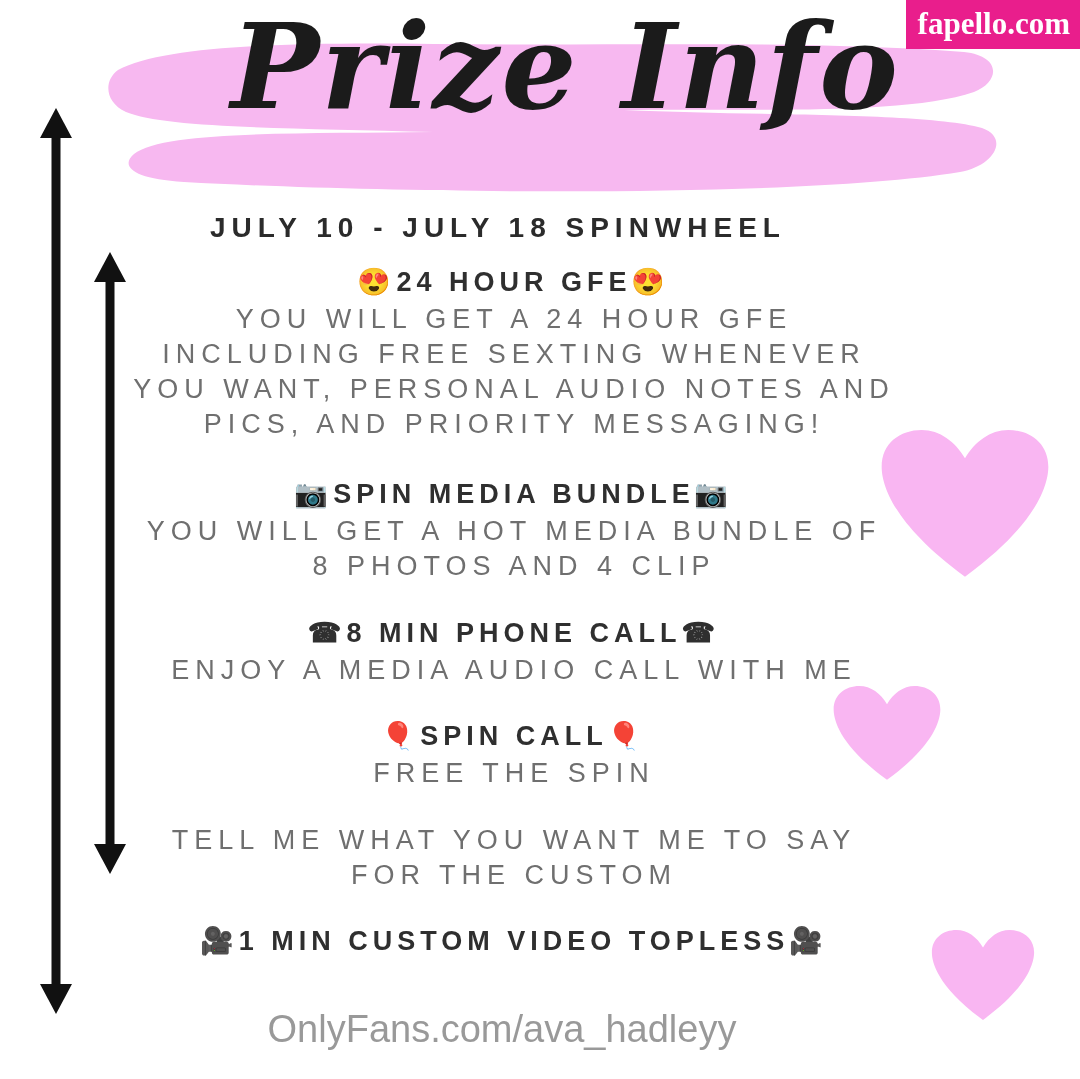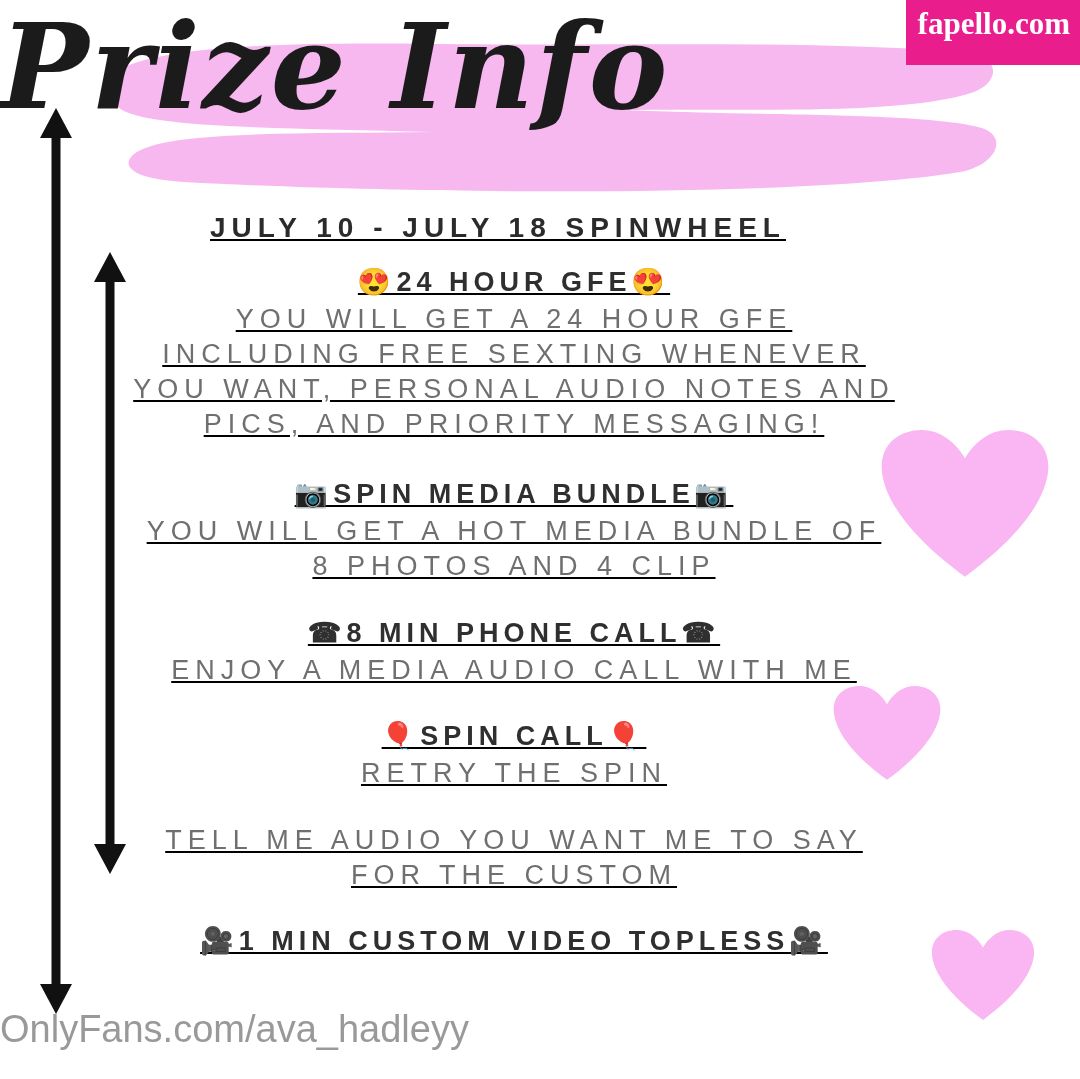--- a/index.html
+++ b/index.html
@@ -27,21 +27,21 @@
   .watermark {
     position: absolute;
     top: 0;
     right: 0;
     background: #e91e8c;
     color: #ffffff;
     font-family: "Liberation Serif", serif;
     font-weight: bold;
     font-size: 31px;
     line-height: 1;
-    padding: 8px 10px 26px 12px;
+    padding: 8px 10px 10px 12px;
     letter-spacing: 0px;
     z-index: 40;
   }
 
   
   .heart {
     position: absolute;
     z-index: 1;
     color: #f9b6f2;
   }
@@ -67,41 +67,40 @@
     width: 900px;
     height: 162px;
     z-index: 2;
   }
 
   .title {
     position: absolute;
     left: 0;
     top: 8px;
     width: 900px;
-    text-align: left;
+    text-align: right;
     font-family: "DejaVu Serif", serif;
     font-style: italic;
     font-weight: bold;
     font-size: 118px;
     line-height: 1.0;
     color: #1b1b1b;
     letter-spacing: 2px;
     z-index: 5;
     white-space: nowrap;
   }
 
   
   .content {
     position: absolute;
     left: 0;
     top: 212px;
     width: 996px;
     text-align: center;
     z-index: 6;
-    text-decoration: underline;
   }
 
   .subtitle {
     font-family: "Liberation Sans", sans-serif;
     font-weight: bold;
     font-size: 28px;
     letter-spacing: 6px;
     color: #2b2b2b;
     margin: 0 0 22px 0;
   }
@@ -132,21 +131,21 @@
 
   .spacer-lg { height: 26px; }
   .spacer-md { height: 22px; }
 
   
   .site-url {
     position: absolute;
     left: 0;
     bottom: 28px;
     width: 1004px;
-    text-align: left;
+    text-align: center;
     font-family: "Liberation Sans", sans-serif;
     font-size: 38px;
     color: #888888;
     opacity: 0.85;
     z-index: 20;
     white-space: nowrap;
   }
 </style>
 </head>
 <body>
@@ -214,27 +213,27 @@
 
     <div class="prize">
       <p class="prize-title">☎8 MIN PHONE CALL☎</p>
       <p class="prize-desc">ENJOY A MEDIA AUDIO CALL WITH ME</p>
     </div>
 
     <div class="spacer-md"></div>
 
     <div class="prize">
       <p class="prize-title">🎈SPIN CALL🎈</p>
-      <p class="prize-desc">RETRY THE SPIN</p>
-    </div>
-
-    <div class="spacer-md"></div>
-
-    <div class="prize">
-      <p class="prize-desc">TELL ME AUDIO YOU WANT ME TO SAY FOR THE CUSTOM</p>
+      <p class="prize-desc">FREE THE SPIN</p>
+    </div>
+
+    <div class="spacer-md"></div>
+
+    <div class="prize">
+      <p class="prize-desc">TELL ME WHAT YOU WANT ME TO SAY FOR THE CUSTOM</p>
     </div>
 
     <div class="spacer-md"></div>
 
     <div class="prize">
       <p class="prize-title">🎥1 MIN CUSTOM VIDEO TOPLESS🎥</p>
     </div>
 
   </div>
 

